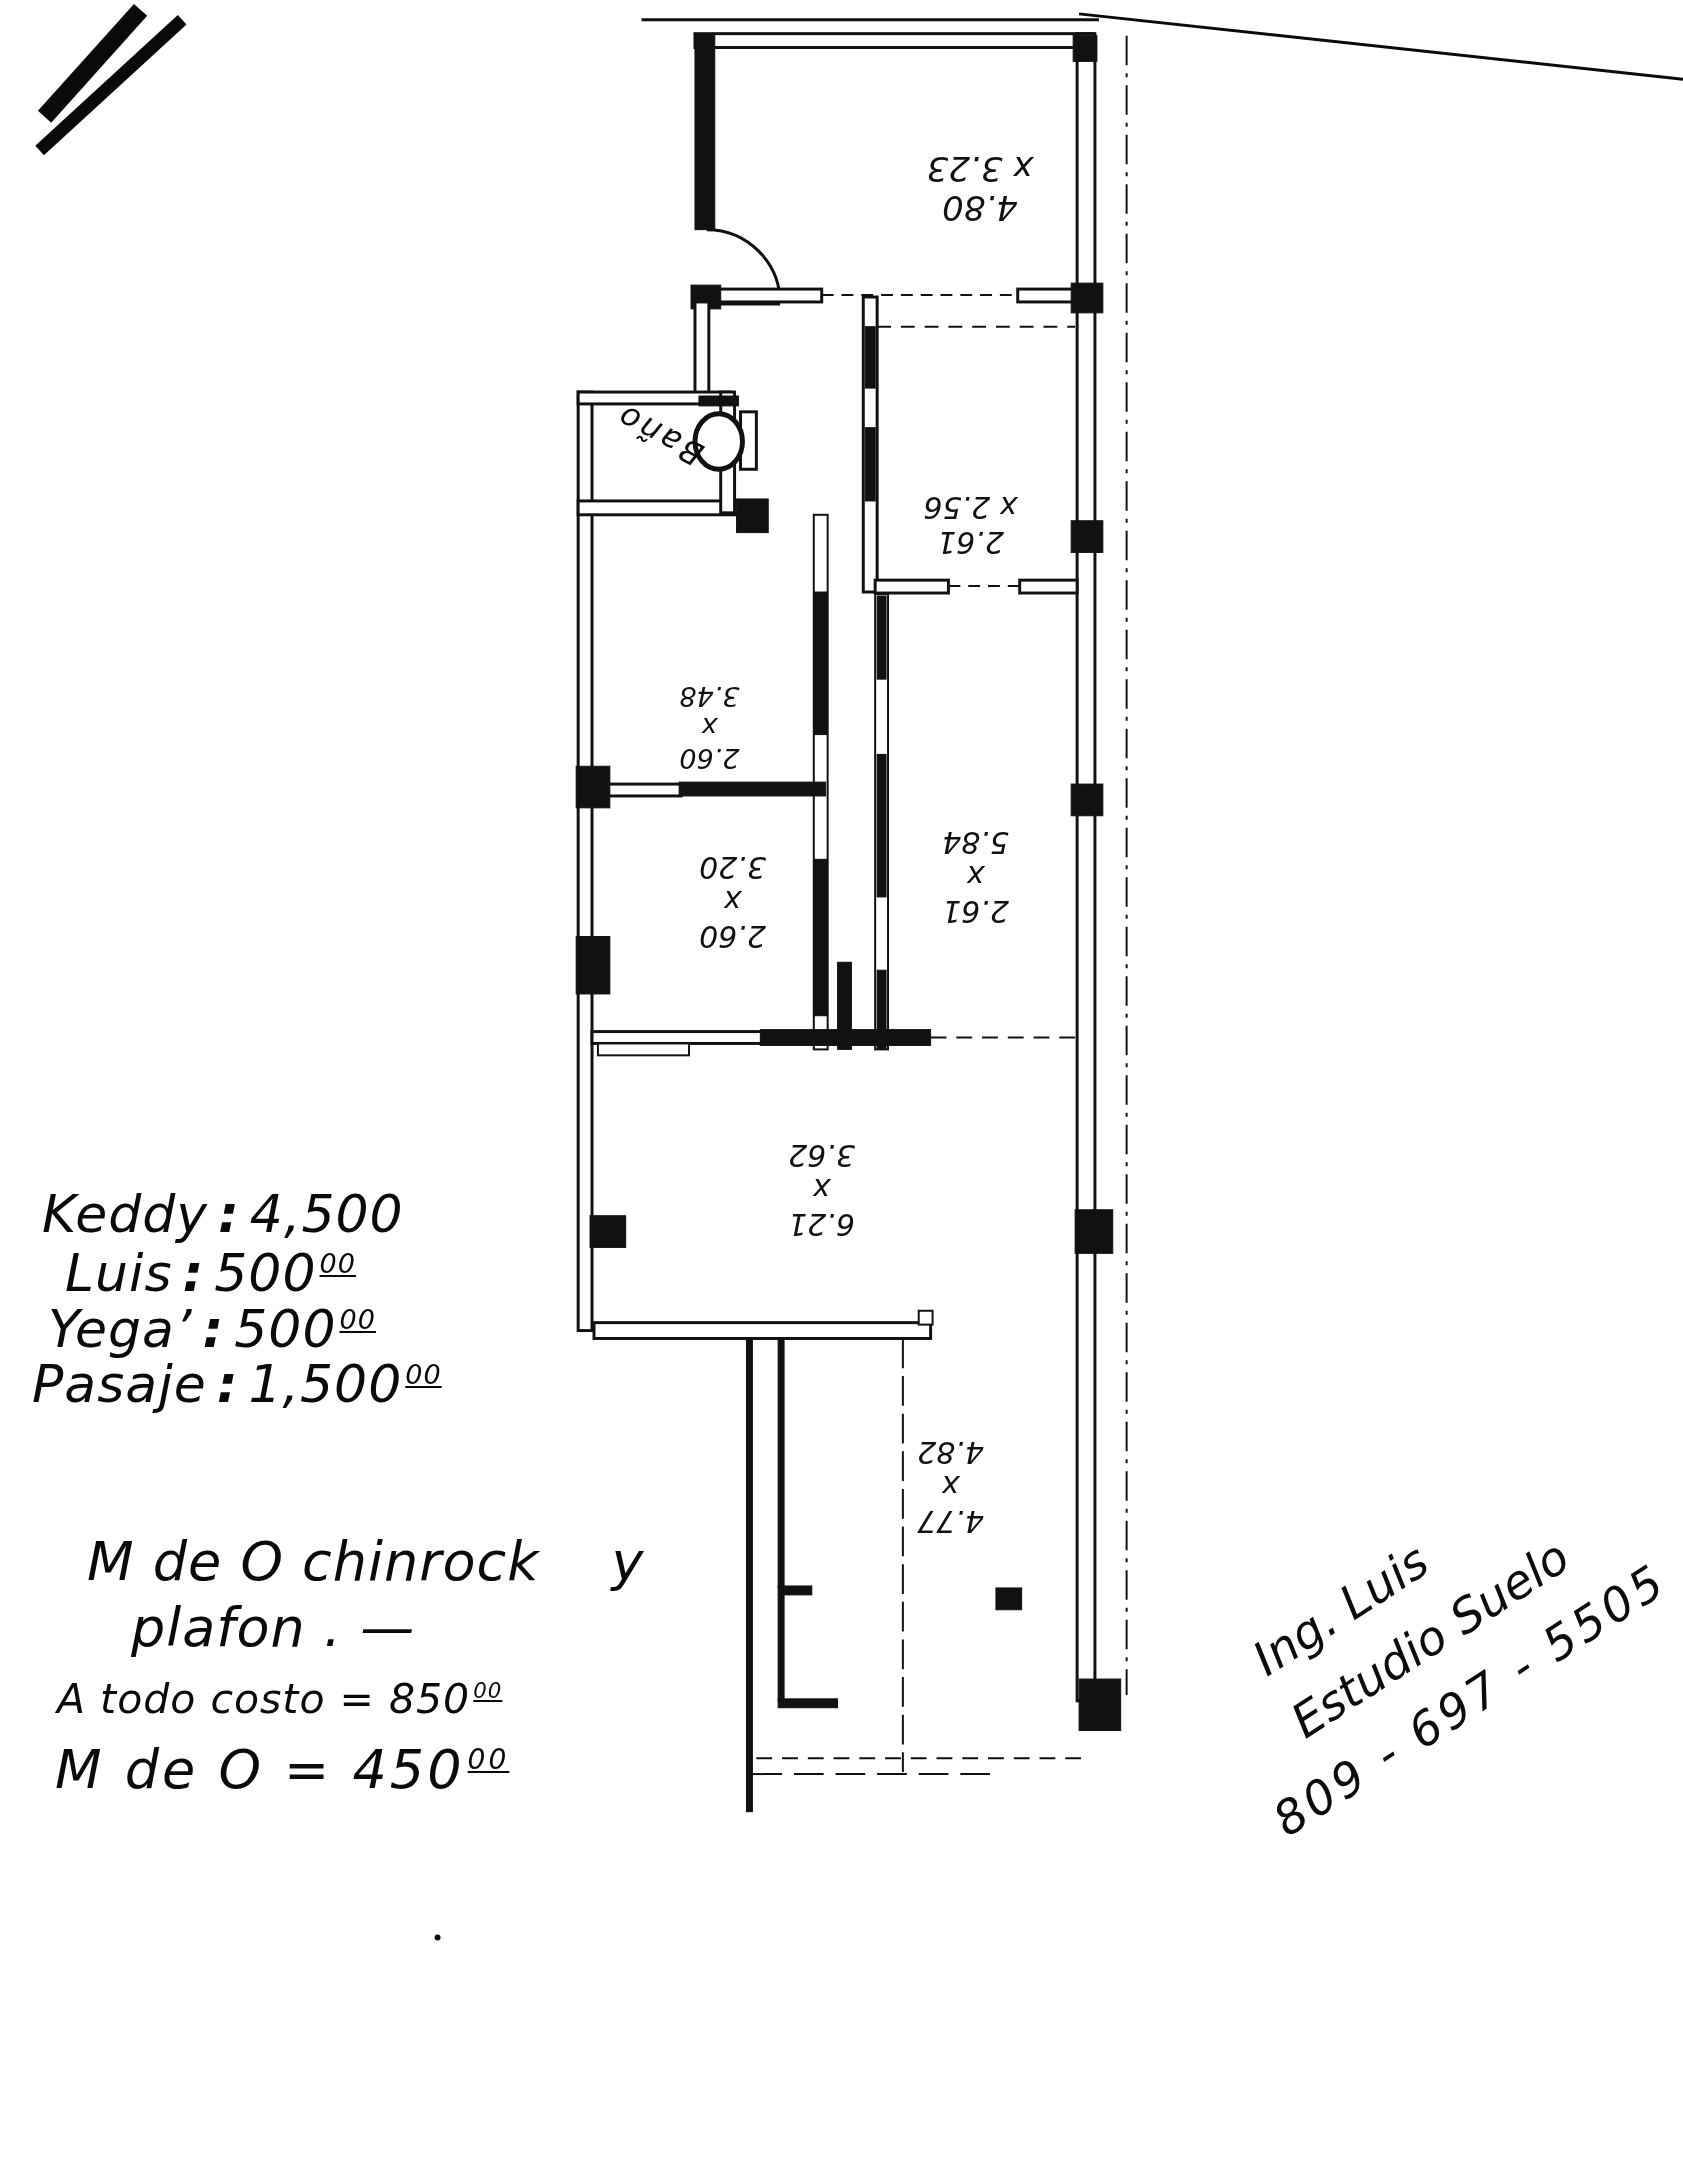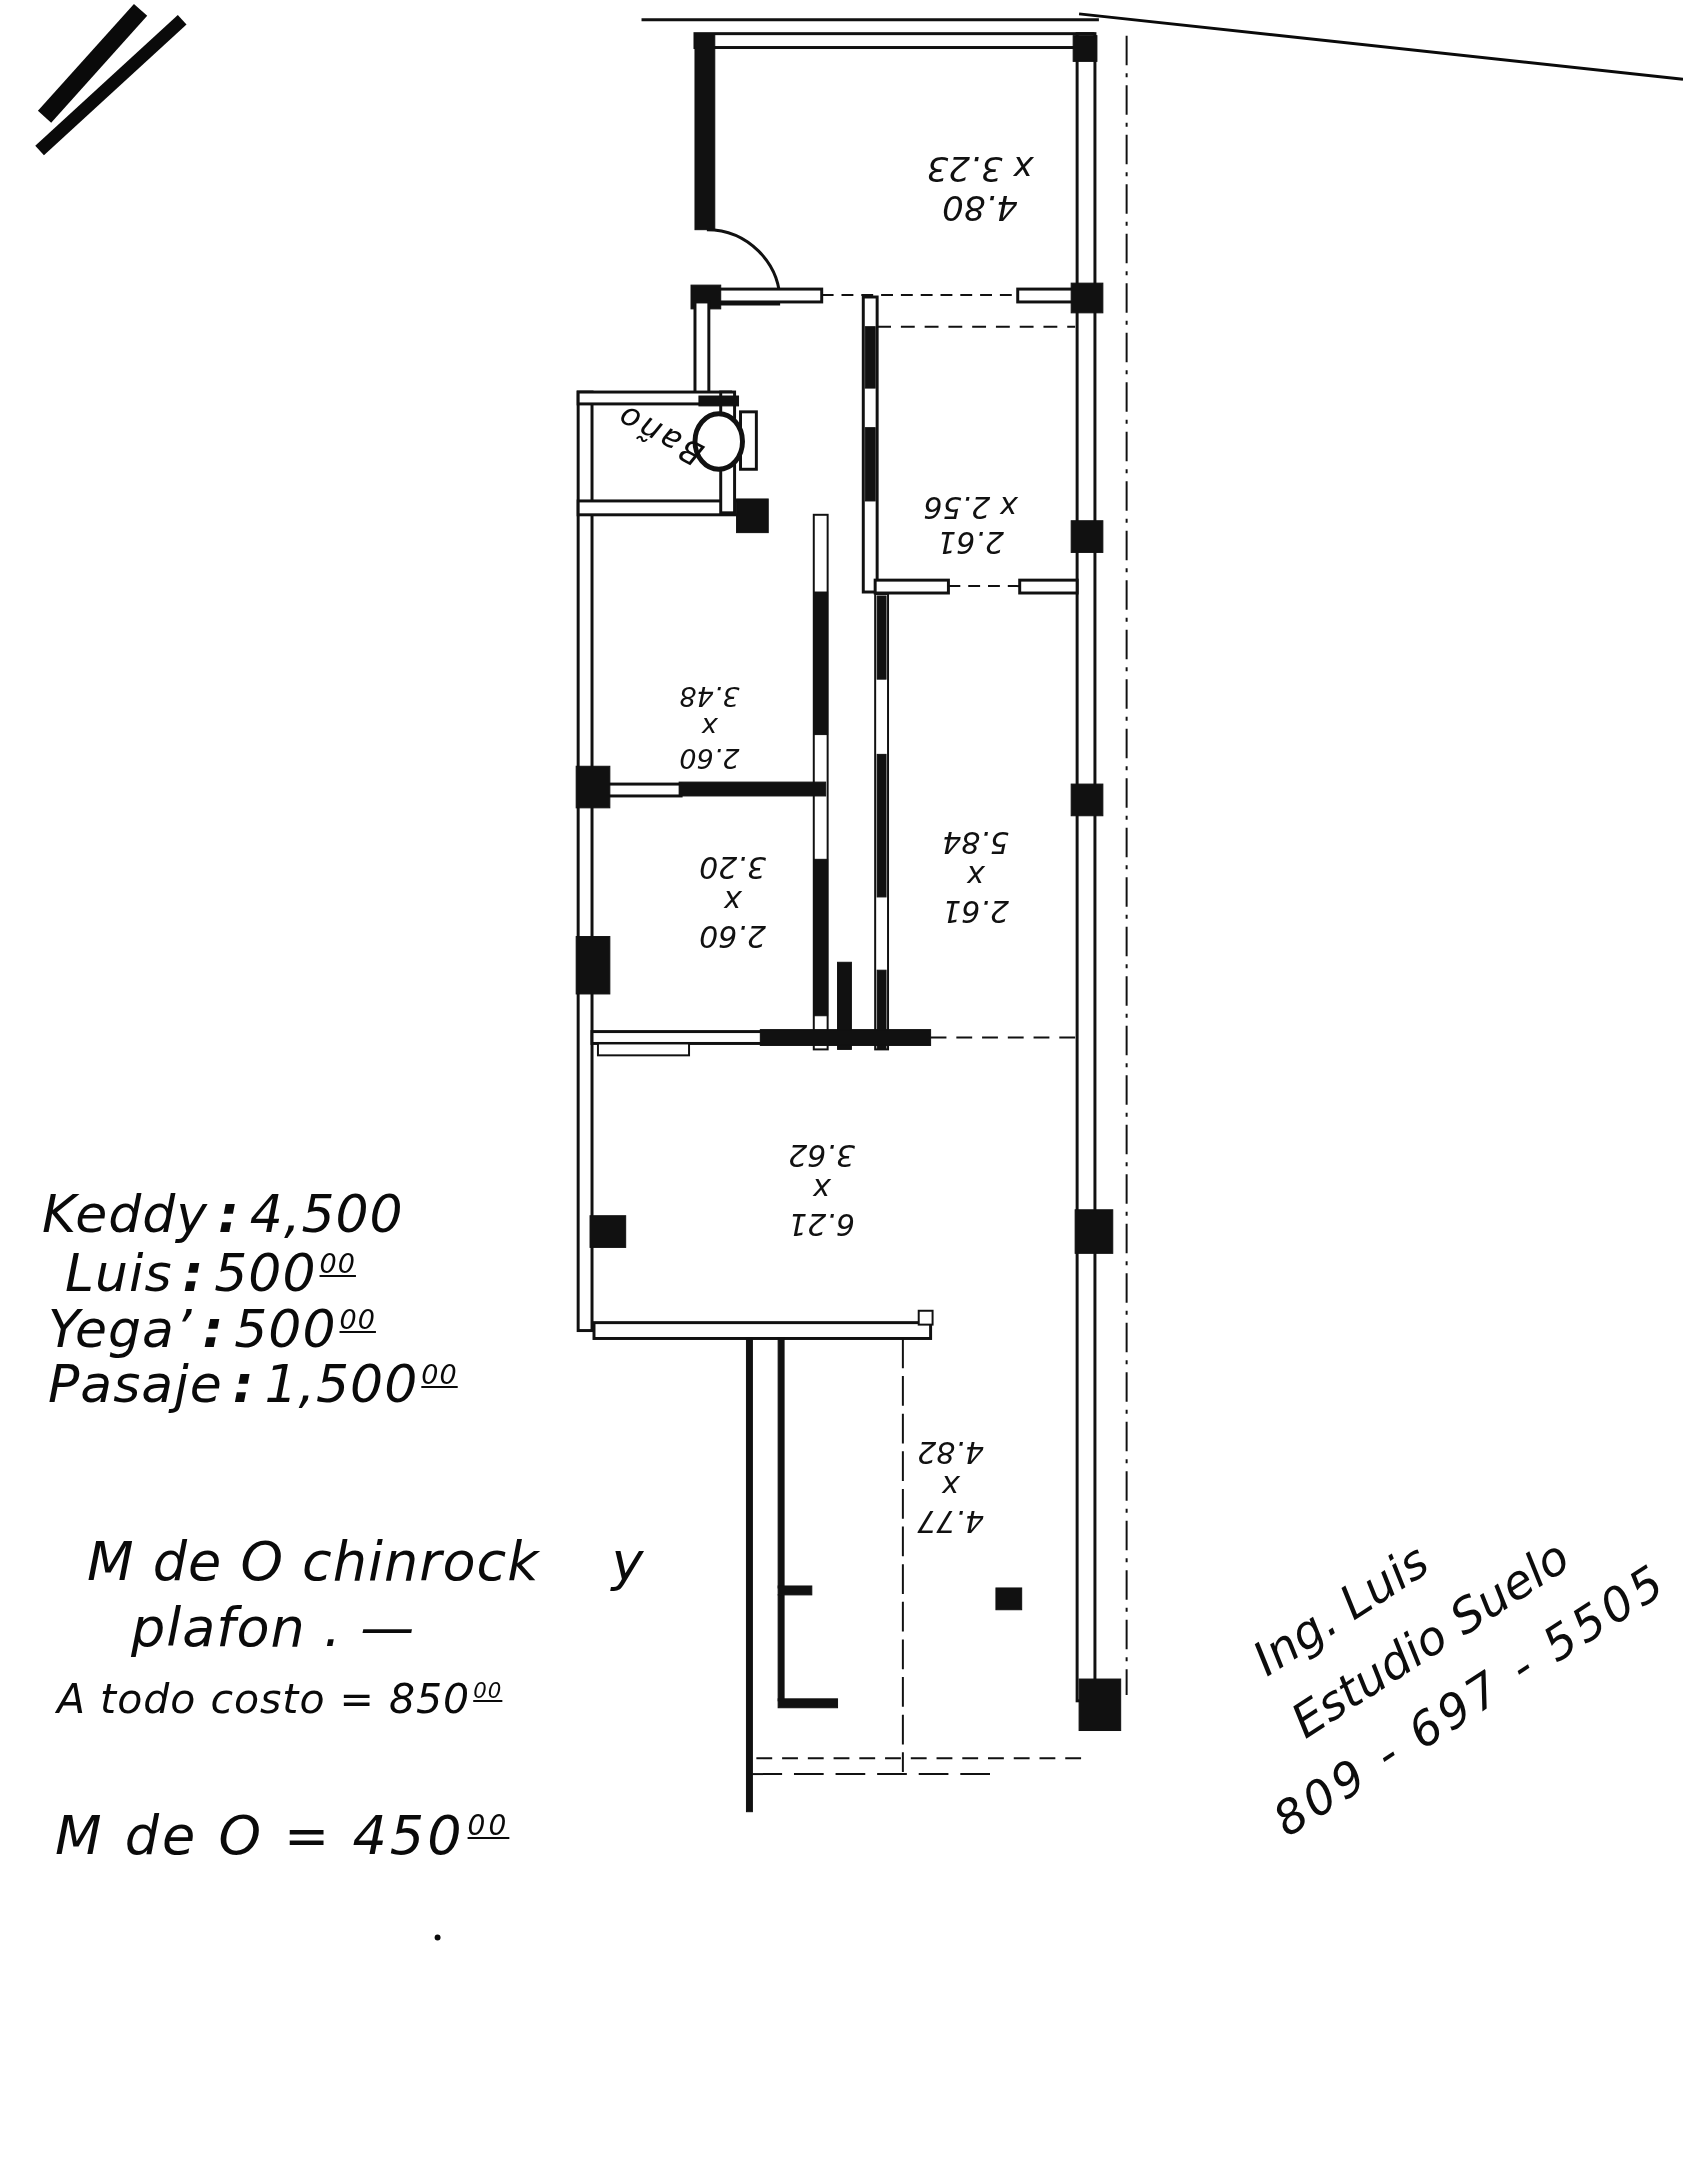--- a/index.html
+++ b/index.html
@@ -166,35 +166,35 @@
 <div>
   <div class="hw pay-line" style="left:42px;top:1184px;">
     <span>Keddy</span><span class="pay-colon">:</span><span>4,500</span>
   </div>
   <div class="hw pay-line" style="left:65px;top:1243px;">
     <span>Luis</span><span class="pay-colon">:</span><span>500</span><span class="sup">00</span>
   </div>
   <div class="hw pay-line" style="left:48px;top:1299px;">
     <span>Yega’</span><span class="pay-colon">:</span><span>500</span><span class="sup">00</span>
   </div>
-  <div class="hw pay-line" style="left:48px;top:1354px;">
+  <div class="hw pay-line" style="left:32px;top:1354px;">
     <span>Pasaje</span><span class="pay-colon">:</span><span>1,500</span><span class="sup">00</span>
   </div>
 </div>
 
 <div>
   <div class="hw work-line" style="left:87px;top:1530px;">
     <span>M de O chinrock</span>
     <span style="margin-left:54px;">y</span>
   </div>
   <div class="hw work-line" style="left:131px;top:1596px;">plafon . —</div>
   <div class="hw work-line" style="left:57px;top:1675px;font-size:41px;">
     <span>A todo costo = </span><span>850</span><span class="sup">00</span>
   </div>
-  <div class="hw work-line" style="left:55px;top:1804px;letter-spacing:3px;">
+  <div class="hw work-line" style="left:55px;top:1738px;letter-spacing:3px;">
     <span>M de O = </span><span>450</span><span class="sup">00</span>
   </div>
 </div>
 
 <div id="signature-block">
   <div class="sig-line" id="sig-line-1">Ing. Luis</div>
   <div class="sig-line" id="sig-line-2">Estudio Suelo</div>
   <div class="sig-line" id="sig-line-3">809 - 697 - 5505</div>
 </div>
 

